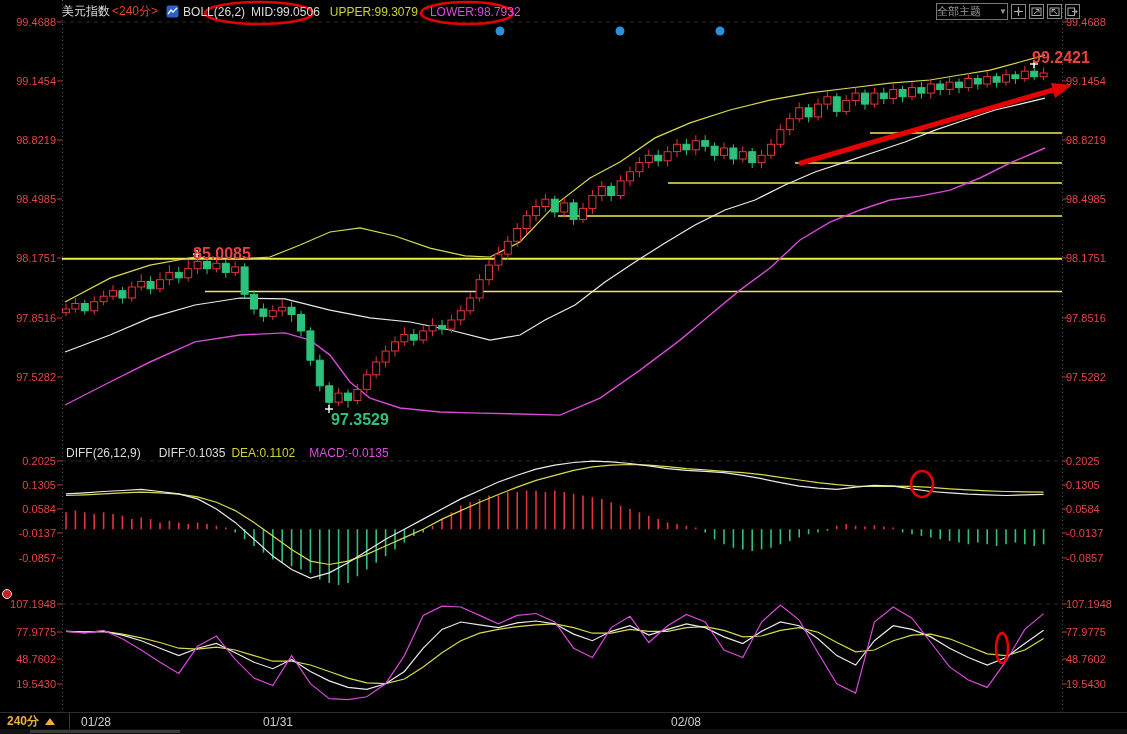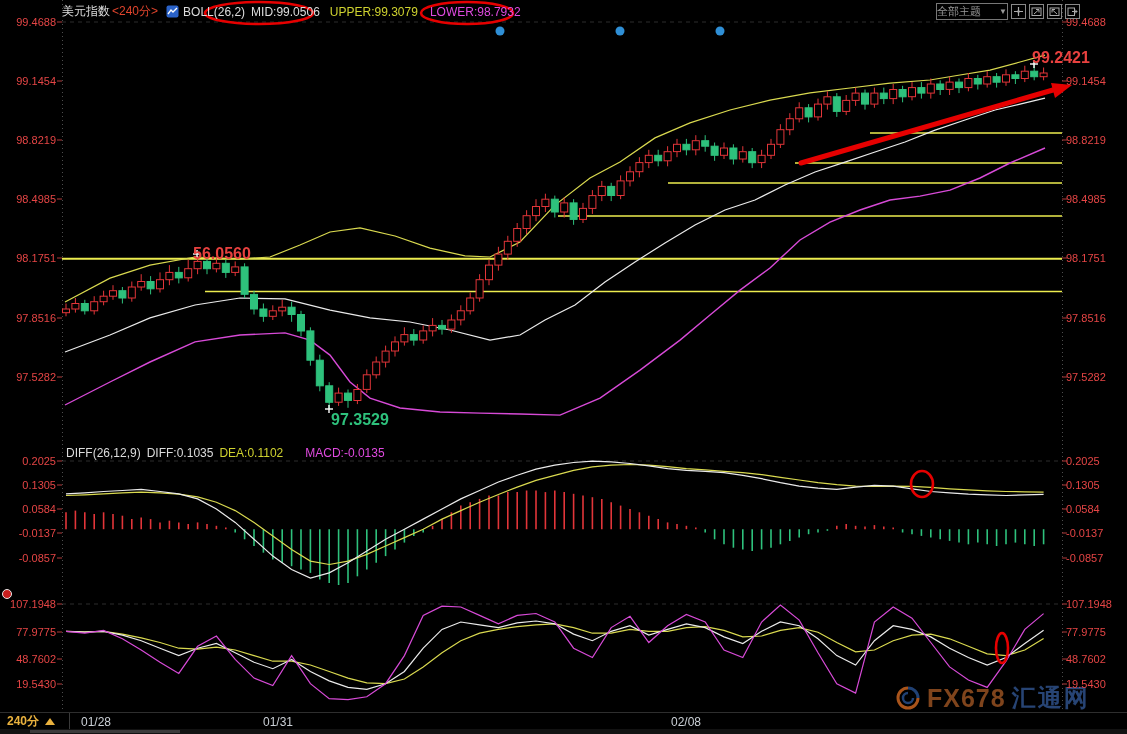--- a/index.html
+++ b/index.html
@@ -462,48 +462,39 @@
     <div class="tbtn">
       <svg width="11" height="11">
           <rect x="1" y="2" width="6.5" height="7.5" fill="none" stroke="#aaa"></rect>
           <path d="M5,5.5h5M8,3.5l2,2-2,2" stroke="#aaa" fill="none"></path>
         </svg>
     </div>
   </div>
 
   <div class="hdr" style="left:66px;top:446px;">
     <span class="w">DIFF(26,12,9)</span>
-    <span class="w" style="margin-left:6px;">DIFF:0.1035</span>
+    <span class="w" style="margin-left:18px;">DIFF:0.1035</span>
     <span class="yel" style="margin-left:6px;">DEA:0.1102</span>
-    <span class="mag" style="margin-left:22px;">MACD:-0.0135</span>
+    <span class="mag" style="margin-left:14px;">MACD:-0.0135</span>
   </div>
 
   <div class="kdjdot"></div>
 
-  <div class="ann" style="color: rgb(232, 65, 63); left: 193px; top: 245px;" id="ann-high-left">56.0560</div>
+  <div class="ann" style="color: rgb(232, 65, 63); left: 193px; top: 245px;" id="ann-high-left">85.0085</div>
   <div class="ann" style="color: rgb(46, 193, 124); left: 331px; top: 411px;" id="ann-low">97.3529</div>
   <div class="ann" style="color: rgb(232, 65, 63); left: 1032px; top: 49px;" id="ann-high-right">99.2421</div>
 
   <div class="footer-sep"></div>
   <div class="periodbox">
     <span class="ptxt">240分</span>
     <span class="tri"></span>
   </div>
   <div class="botstrip"></div>
   <div class="botthumb"></div>
 
-  <div class="wm">
-    <svg width="26" height="26">
-      <path d="M13,3 a10,10 0 1 0 10,10" fill="none" stroke="#b85c1e" stroke-width="3"></path>
-      <path d="M23,13 a10,10 0 0 0 -10,-10" fill="none" stroke="#23477e" stroke-width="3"></path>
-      <path d="M13,8 a5,5 0 1 0 5,5" fill="none" stroke="#23477e" stroke-width="2.5"></path>
-    </svg>
-    <span class="fx">FX678</span>
-    <span class="ht">汇通网</span>
-  </div>
 
   <div id="labels">
       <div class="axlab l" style="top: 22px;">99.4688</div>
       <div class="axlab r" style="top: 22px;">99.4688</div>
       <div class="axlab l" style="top: 81px;">99.1454</div>
       <div class="axlab r" style="top: 81px;">99.1454</div>
       <div class="axlab l" style="top: 140px;">98.8219</div>
       <div class="axlab r" style="top: 140px;">98.8219</div>
       <div class="axlab l" style="top: 199px;">98.4985</div>
       <div class="axlab r" style="top: 199px;">98.4985</div>

